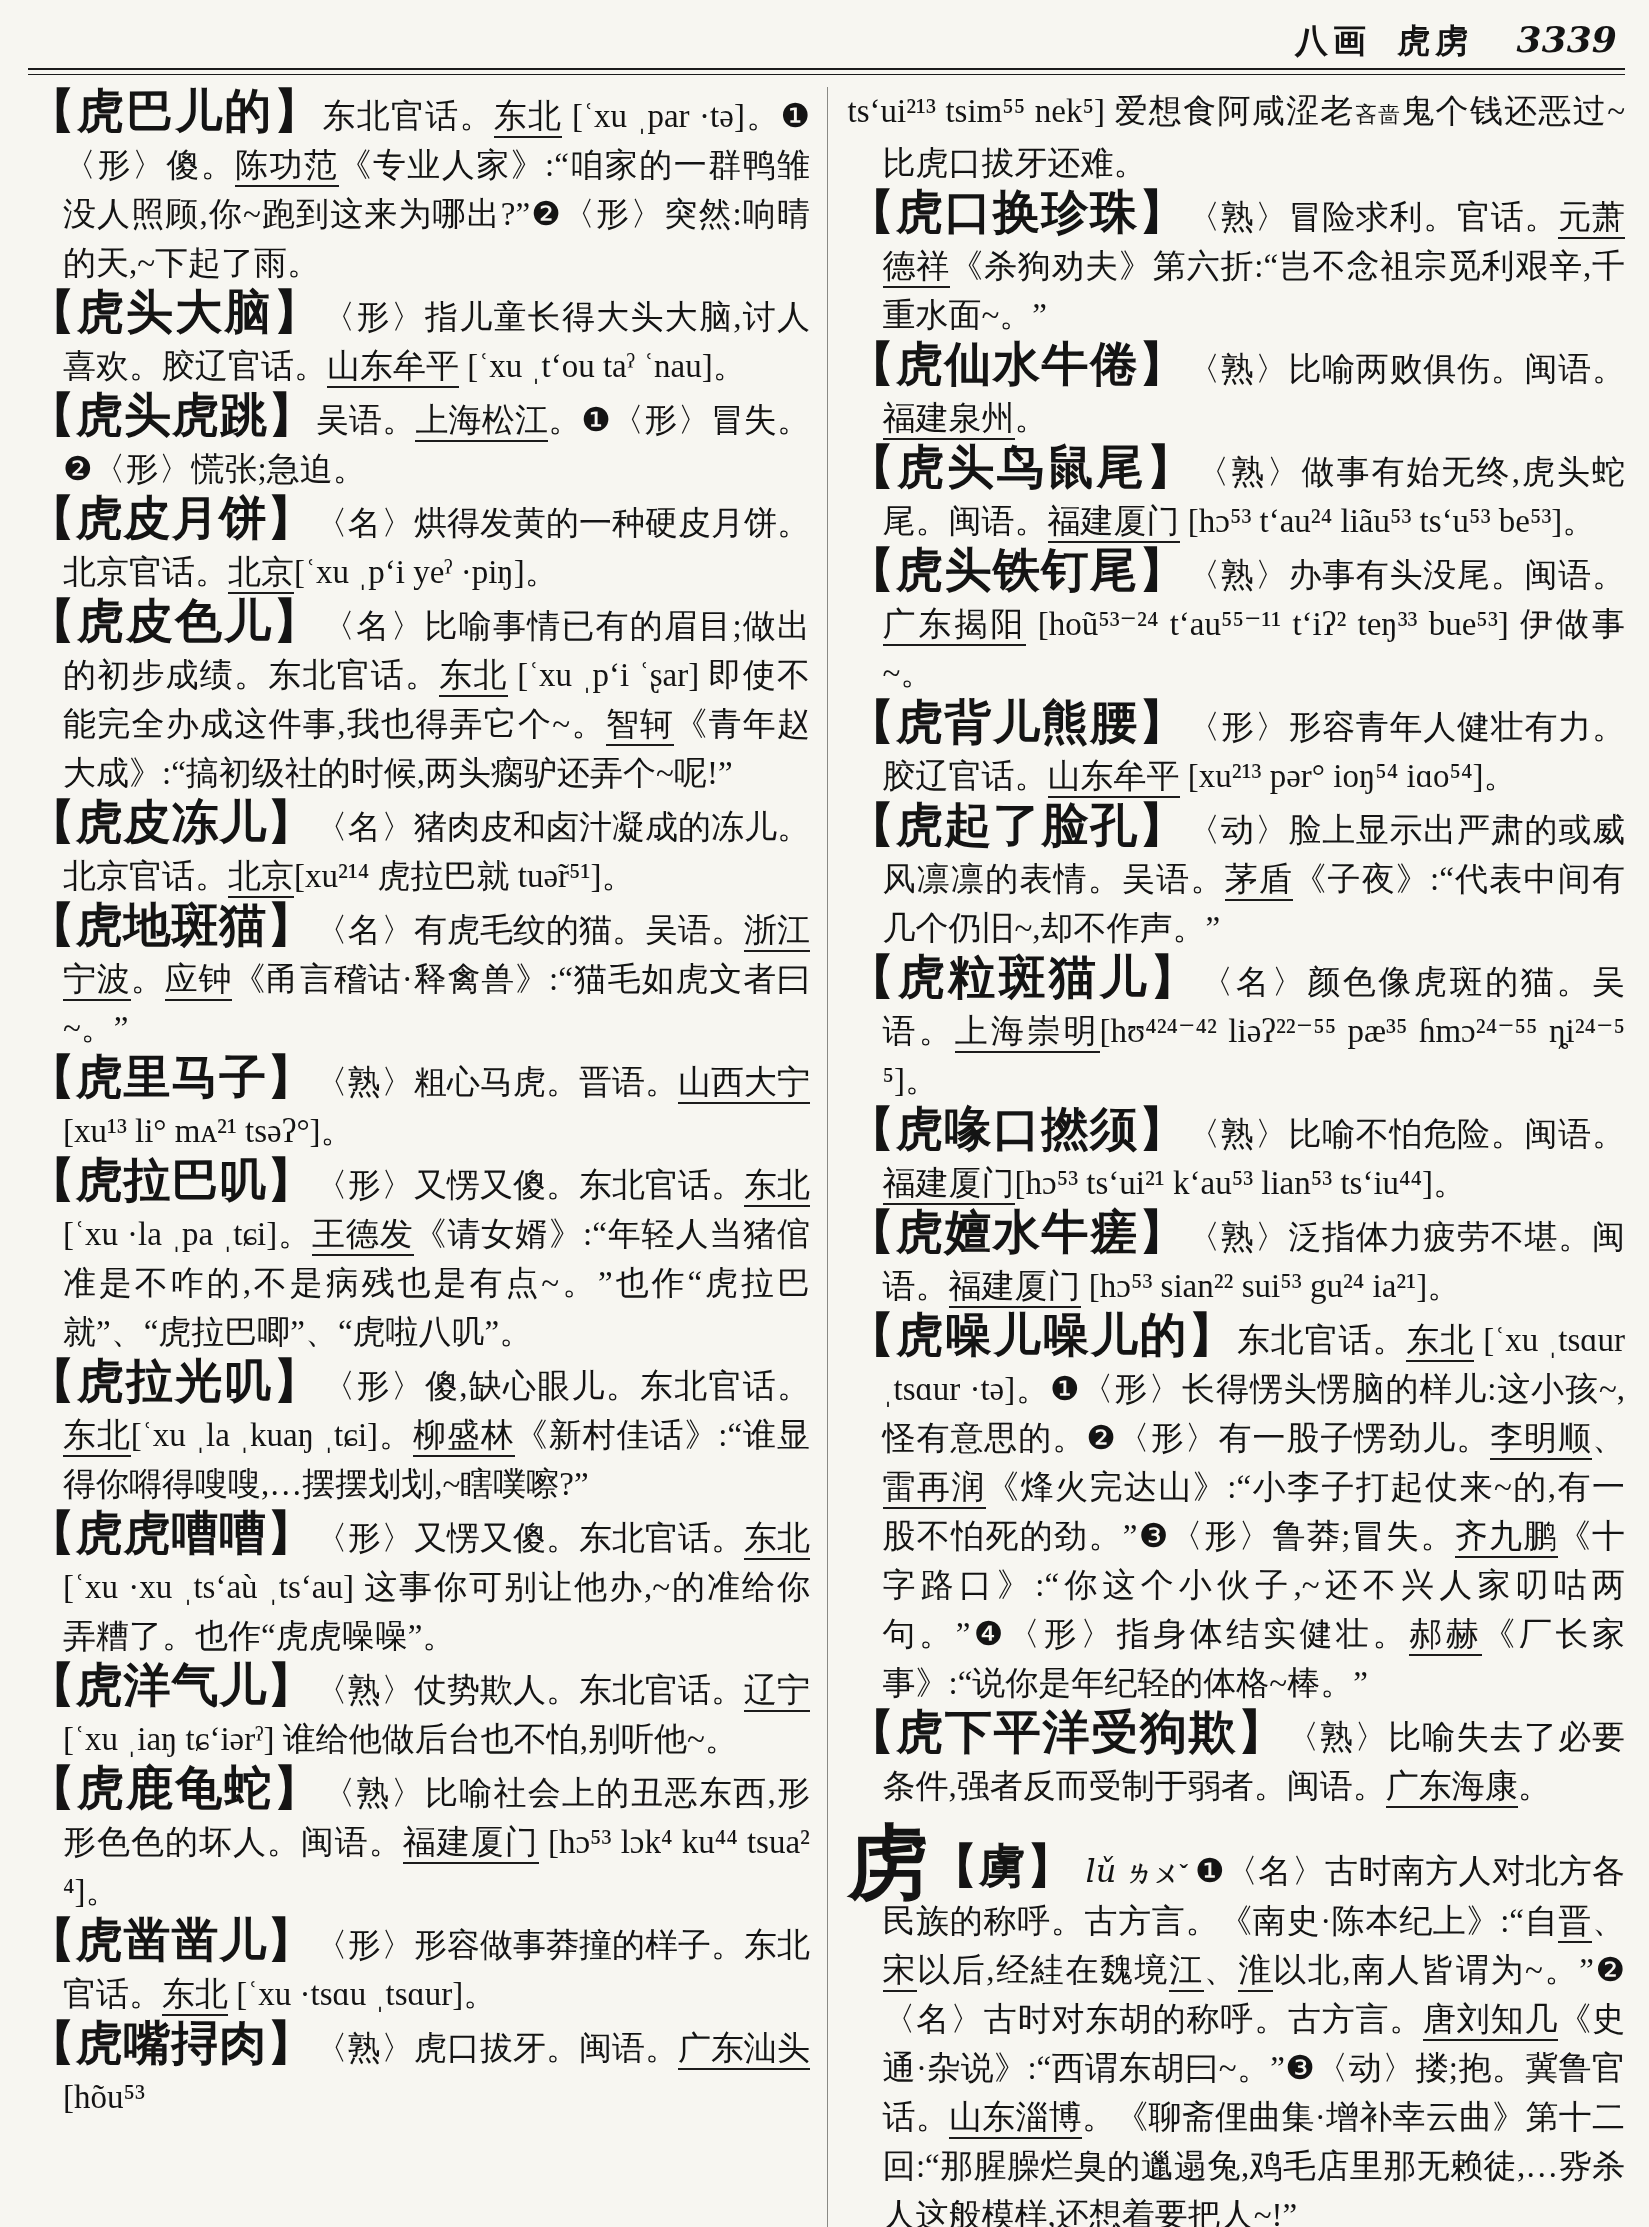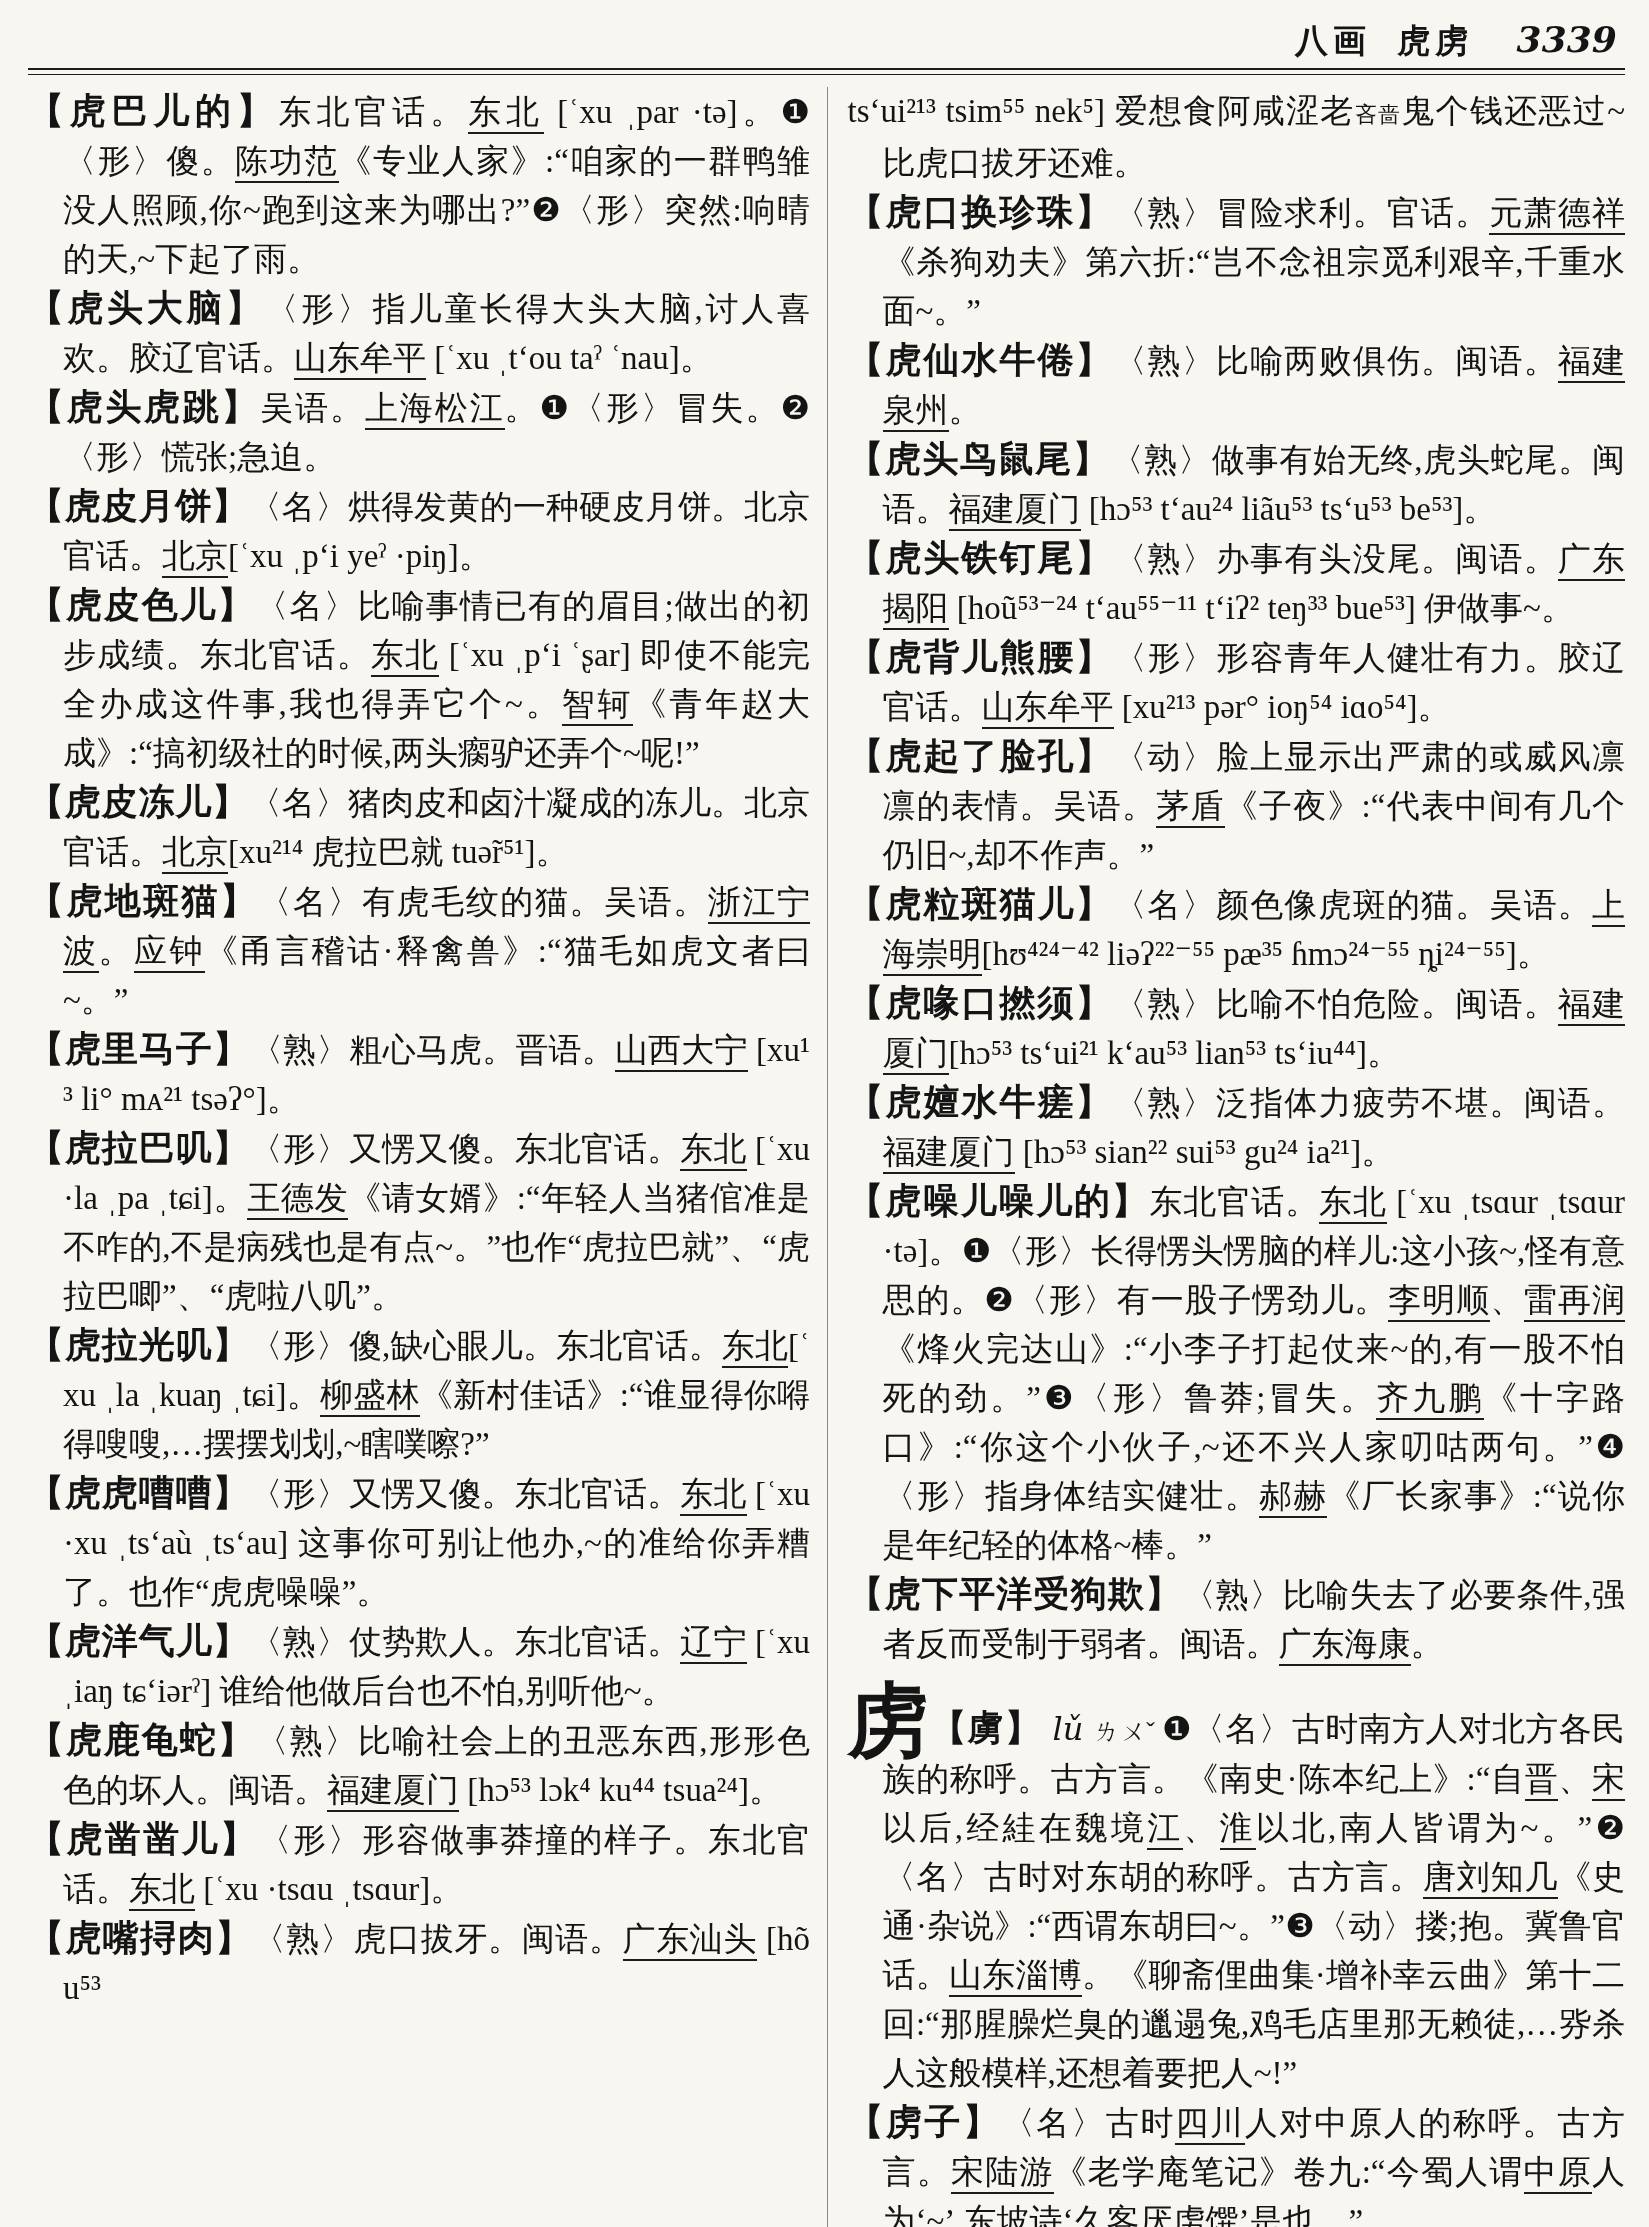--- a/index.html
+++ b/index.html
@@ -21,26 +21,26 @@
   .columns{display:flex;align-items:flex-start;}
   .col{width:50%;box-sizing:border-box;}
   .col.left{padding-right:16.5px;}
   .col.right{padding-left:20px;border-left:1.6px solid #8a8a85;}
   .entry{
     margin:0;font-size:33px;line-height:49px;
     padding-left:35px;text-indent:-35px;
     text-align:justify;letter-spacing:0px;
     word-break:break-all;
   }
-  .head{font-weight:700;font-size:36px;letter-spacing:0.8px;}
+  .head{font-weight:700;font-size:47px;letter-spacing:0.8px;}
   .u{border-bottom:2.5px solid #1c1c1c;padding-bottom:2px;}
   .sm{font-size:22px;margin-top:32px;}
   .bigchar{font-size:81px;font-weight:700;line-height:49px;vertical-align:-8.2px;letter-spacing:1.6px;}
   .pron{font-size:32px;font-style:italic;font-family:"DejaVu Serif",serif;}
-  .zhuyin{font-size:25.6px;}
+  .zhuyin{font-size:25.6px;font-weight:bold;}
   .gap-top{margin-top:28px;}
 </style>
 </head>
 <body>
 
 <div class="page">
   <div class="pagehead">
     <span class="sec">八画</span>
     <span class="range">虎虏</span>
     <span class="pageno">3339</span>

